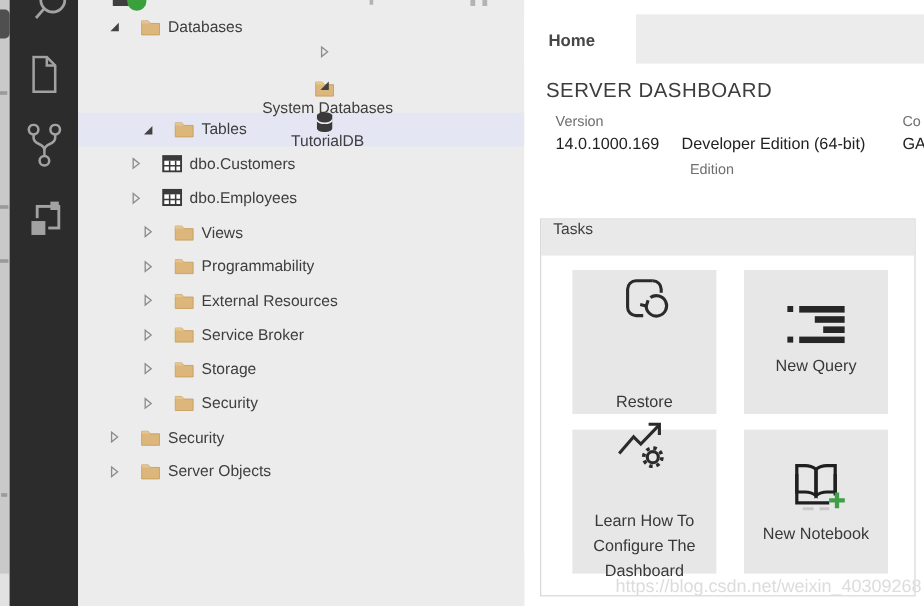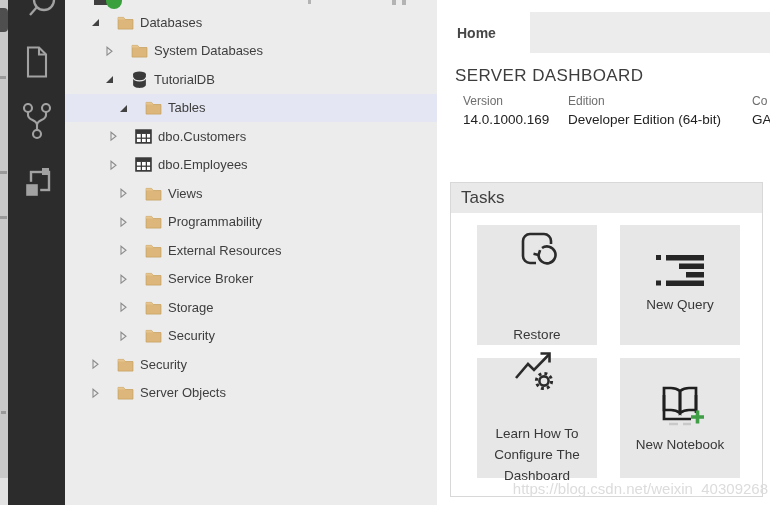--- a/index.html
+++ b/index.html
@@ -18,33 +18,33 @@
   #activity-bar{position:absolute;left:8px;top:0;width:57px;height:505px;background:#2c2c2c;}
   .ab-slot{position:absolute;left:0;width:57px;display:flex;justify-content:center;}
   
   #tree{position:absolute;left:65px;top:0;width:372px;height:505px;background:#ececec;padding-top:8px;}
   .trow{display:flex;align-items:center;height:28.5px;width:372px;cursor:default;}
   .trow.selected{background:#e4e6f3;}
   .twisty{width:12px;height:12px;flex:0 0 12px;display:flex;align-items:center;justify-content:center;}
   .tspacer{flex:0 0 16px;}
   .ticon{width:17px;height:16px;flex:0 0 17px;display:flex;align-items:center;justify-content:center;}
   .tlabel{margin-left:6px;font-size:13px;color:#3e3e3e;white-space:nowrap;}
-  .lvl1{padding-left:24px;} .lvl2{padding-left:38px;} .lvl3{padding-left:52px;} .lvl4{padding-left:42px;}
+  .lvl1{padding-left:24px;} .lvl2{padding-left:38px;flex-direction:column;} .lvl3{padding-left:52px;} .lvl4{padding-left:42px;}
   .top-frag{position:absolute;background:#3f3f3f;}
   .top-faint{position:absolute;background:#b3b3b3;}
   #conn-dot{position:absolute;left:41px;top:-7px;width:16px;height:16px;border-radius:50%;background:#39a03c;}
   
   #editor{position:absolute;left:437px;top:0;width:333px;height:461px;background:#fff;}
   #tabstrip{position:absolute;left:93px;top:12px;width:240px;height:41px;background:#ececec;}
   #tab-home{position:absolute;left:0;top:12px;width:93px;height:41px;background:#fff;display:flex;align-items:center;padding-left:20px;font-size:14px;font-weight:bold;color:#474747;}
   #dash-title{position:absolute;left:18px;top:66px;font-size:17px;color:#3d3d3d;letter-spacing:0.4px;}
   .prop-label{position:absolute;top:94px;font-size:12px;color:#6e6e6e;white-space:nowrap;}
   .prop-value{position:absolute;top:112px;font-size:13.5px;color:#222;white-space:nowrap;}
   #tasks{position:absolute;left:13px;top:182px;width:313px;height:315px;border:1px solid #d8d8d8;background:#fff;}
-  #tasks-header{height:30px;background:#e9e9e9;display:flex;align-items:center;padding-left:10px;font-size:17px;color:#3f3f3f;}
+  #tasks-header{height:30px;background:#e9e9e9;display:flex;padding-left:10px;font-size:13px;color:#3f3f3f;}
   .tile{position:absolute;width:120px;height:120px;background:#e7e7e7;display:flex;flex-direction:column;align-items:center;justify-content:center;cursor:pointer;}
   .tile-icon{display:flex;align-items:center;justify-content:center;margin-bottom:8px;}
   .tile-label{font-size:13.5px;color:#383838;text-align:center;line-height:21px;padding:0 4px;}
   
   #watermark{position:absolute;right:2px;bottom:8px;font-size:15px;color:#dcdcdc;z-index:50;white-space:nowrap;}
   svg{display:block;}
 </style>
 </head>
 <body>
 
@@ -323,21 +323,21 @@
   <div id="editor">
     <div id="tabstrip"></div>
     <div id="tab-home">
       <span>Home</span>
     </div>
 
     <div id="dash-title">SERVER DASHBOARD</div>
 
     <div class="prop-label" style="left:26px;">Version</div>
     <div class="prop-value" style="left:26px;">14.0.1000.169</div>
-    <div class="prop-label" style="left:131px;">Edition</div>
+    <div class="prop-label" style="left:138px;margin-top:40px;">Edition</div>
     <div class="prop-value" style="left:131px;">Developer Edition (64-bit)</div>
     <div class="prop-label" style="left:315px;">Co</div>
     <div class="prop-value" style="left:315px;">GA</div>
 
     <div id="tasks">
       <div id="tasks-header">
         <span>Tasks</span>
       </div>
 
       <div class="tile" style="left:26px;top:42px;gap:43px;">

